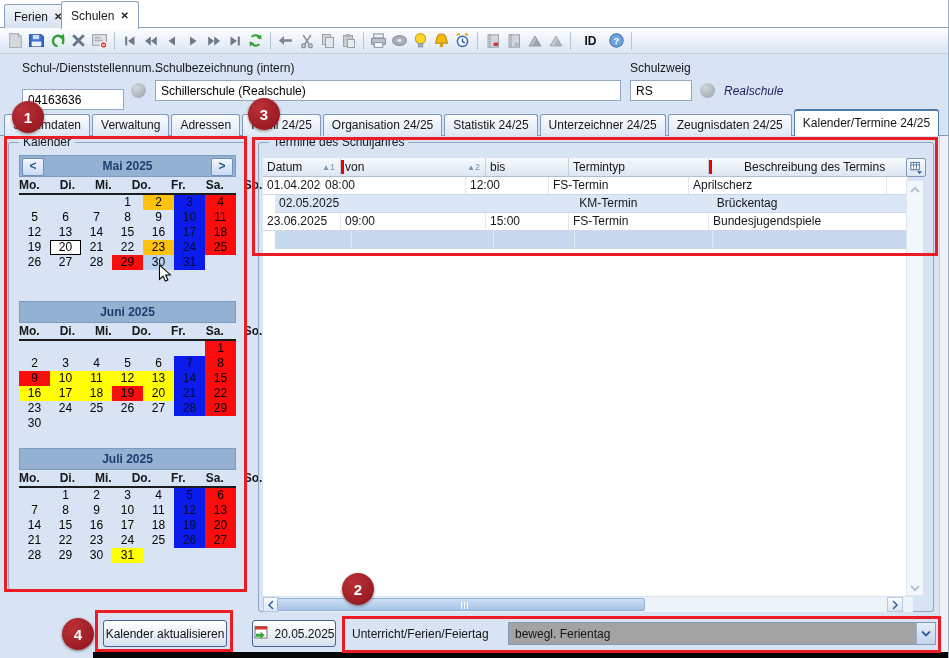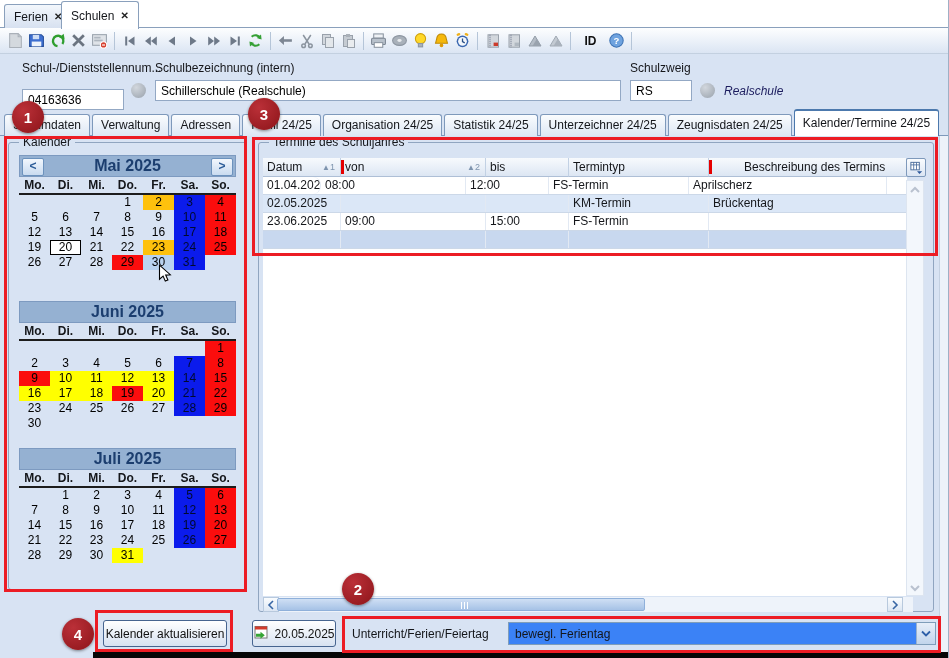--- a/index.html
+++ b/index.html
@@ -39,26 +39,26 @@
   .gbox{position:absolute;border:1px solid #90a5c0;border-radius:3px;box-sizing:border-box;}
   .glabel{position:absolute;top:-8px;left:10px;background:#d8e3f3;padding:0 4px;font-size:12px;}
   #calendar-box{left:8px;top:142px;width:239px;height:448px;}
   #termine-box{left:258px;top:142px;width:676px;height:470px;}
   
   #months{position:absolute;left:10px;top:12px;width:217px;}
   .month{position:relative;width:217px;}
   .m0{margin-bottom:31px;}.m1{margin-bottom:17px;}
   .mhead{height:22px;background:#95b1d2;border:1px solid #7d9ac0;box-sizing:border-box;
     display:flex;align-items:center;justify-content:center;position:relative;}
-  .mtitle{font-size:16px;font-weight:bold;color:#1c3e6f;}
+  .mtitle{font-size:12px;font-weight:bold;color:#1c3e6f;}
   .mnav{position:absolute;top:2px;width:20px;height:16px;background:linear-gradient(#f2f7fd,#c9dbf0);
     border:1px solid #6c92bd;border-radius:2px;color:#2b5c98;font-weight:bold;font-size:12px;
     text-align:center;line-height:15px;}
   .mprev{left:2px;}.mnext{right:2px;}
-  .wkrow{display:flex;border-bottom:2px solid #1c1c1c;height:16px;}
+  .wkrow{display:flex;border-bottom:2px solid #1c1c1c;height:16px;gap:20px;}
   .wkcell{width:31px;font-size:12px;font-weight:bold;text-align:center;line-height:16px;}
   .drow{display:flex;height:15px;}
   .dcell{width:31px;font-size:12px;text-align:center;line-height:15px;color:#000;}
   .dcell.yellow{background:#ffff00;}
   .dcell.amber{background:#fec10d;}
   .dcell.blue{background:#0b1bec;color:#000a30;}
   .dcell.red{background:#fb0d0d;}
   .dcell.sel{background:#b9d3f0;}
   .dcell.today{box-shadow:inset 0 0 0 1px #000;background:#fff;}
   
@@ -66,21 +66,21 @@
   #termine-header{display:flex;height:19px;}
   .thcell{position:relative;background:linear-gradient(#f7fafd,#dce6f3);border-right:1px solid #c2d1e4;
     border-bottom:1px solid #aebfd6;font-size:12px;display:flex;align-items:center;
     padding-left:4px;box-sizing:border-box;white-space:nowrap;overflow:hidden;}
   .sortind{margin-left:auto;margin-right:5px;color:#7e94ae;display:flex;align-items:center;}
   .sortind .tri{font-size:8px;}
   .sortind .sortnum{font-size:9px;}
   .redmark{position:absolute;left:0;top:2px;width:3px;height:14px;background:#e60000;}
   .thcell .thlabel{overflow:hidden;text-overflow:ellipsis;}
   .trow{display:flex;height:18px;border-bottom:1px solid #ccd8e8;box-sizing:border-box;}
-  .trow.alt{background:#dbe7f7;}
+  .trow.alt{background:#dbe7f7;margin-left:12px;}
   .trow.sel-empty{background:#c8d8ef;}
   .tcell{font-size:12px;padding-left:4px;line-height:17px;box-sizing:border-box;
     border-right:1px solid #e2e9f3;overflow:hidden;white-space:nowrap;}
   #colchooser{position:absolute;left:647px;top:15px;width:20px;height:19px;
     background:linear-gradient(#fafcfe,#dbe5f3);border:1px solid #7e99bb;border-radius:2px;
     display:flex;align-items:center;justify-content:center;box-sizing:border-box;}
   .vscroll{position:absolute;left:647px;top:37px;width:18px;height:416px;background:#f3f7fc;
     border:1px solid #dde5f0;box-sizing:border-box;}
   .vscroll .chev{position:absolute;left:2px;width:12px;height:10px;}
   .hscroll{position:absolute;left:4px;top:454px;width:650px;height:15px;background:#eef3fa;display:flex;align-items:center;}
@@ -91,21 +91,21 @@
   .hthumb .grip{position:absolute;left:50%;top:3px;width:9px;height:7px;
     background:repeating-linear-gradient(90deg,#ffffff 0 1px,transparent 1px 3px);}
   .harrow.right{position:absolute;right:10px;}
   
   .pushbtn{position:absolute;height:27px;background:linear-gradient(#ffffff,#d7e2f1);
     border:1px solid #46648f;border-radius:3px;font-family:"Liberation Sans",sans-serif;
     font-size:12px;color:#111;display:flex;align-items:center;justify-content:center;gap:5px;box-sizing:border-box;}
   #btn-update{left:103px;top:620px;width:124px;}
   #btn-date{left:252px;top:620px;width:84px;}
   #lbl-daytype{left:352px;top:627px;position:absolute;font-size:12px;}
-  .combo{position:absolute;left:508px;top:622px;width:428px;height:23px;background:#3b82f6;
+  .combo{position:absolute;left:508px;top:622px;width:428px;height:23px;background:#a3a3a3;
     border:1px solid #7f9db9;box-sizing:border-box;display:flex;align-items:center;}
   .combo .val{flex:1;padding:0 6px;font-size:12px;white-space:nowrap;overflow:hidden;}
   .combo .arrowbtn{width:18px;height:21px;background:linear-gradient(#e7eef8,#c2d5ec);
     border-left:1px solid #9ab1cd;display:flex;align-items:center;justify-content:center;}
   .blackstrip{position:absolute;left:93px;top:652px;width:856px;height:6px;background:#060606;}
   
   .anno-box{position:absolute;border:3px solid #ec1c24;pointer-events:none;z-index:40;box-sizing:border-box;}
   #abox1{left:4px;top:136px;width:243px;height:456px;}
   #abox3{left:252px;top:137px;width:686px;height:119px;}
   #abox2{left:342px;top:616px;width:599px;height:37px;}
@@ -574,20 +574,21 @@
             <div class="tcell" style="width: 145px;"></div>
             <div class="tcell" style="width: 83px;"></div>
             <div class="tcell" style="width: 140px;">KM-Termin</div>
             <div class="tcell" style="width: 198px;">Brückentag</div>
           </div>
           <div class="trow">
             <div class="tcell" style="width: 78px;">23.06.2025</div>
             <div class="tcell" style="width: 145px;">09:00</div>
             <div class="tcell" style="width: 83px;">15:00</div>
             <div class="tcell" style="width: 140px;">FS-Termin</div>
+            <div class="tcell" style="width: 198px;">Bundesjugendspiele</div>
           </div>
           <div class="trow alt sel-empty">
             <div class="tcell" style="width: 78px;"></div>
             <div class="tcell" style="width: 145px;"></div>
             <div class="tcell" style="width: 83px;"></div>
             <div class="tcell" style="width: 140px;"></div>
             <div class="tcell" style="width: 198px;"></div>
           </div>
         </div>
     </div>

